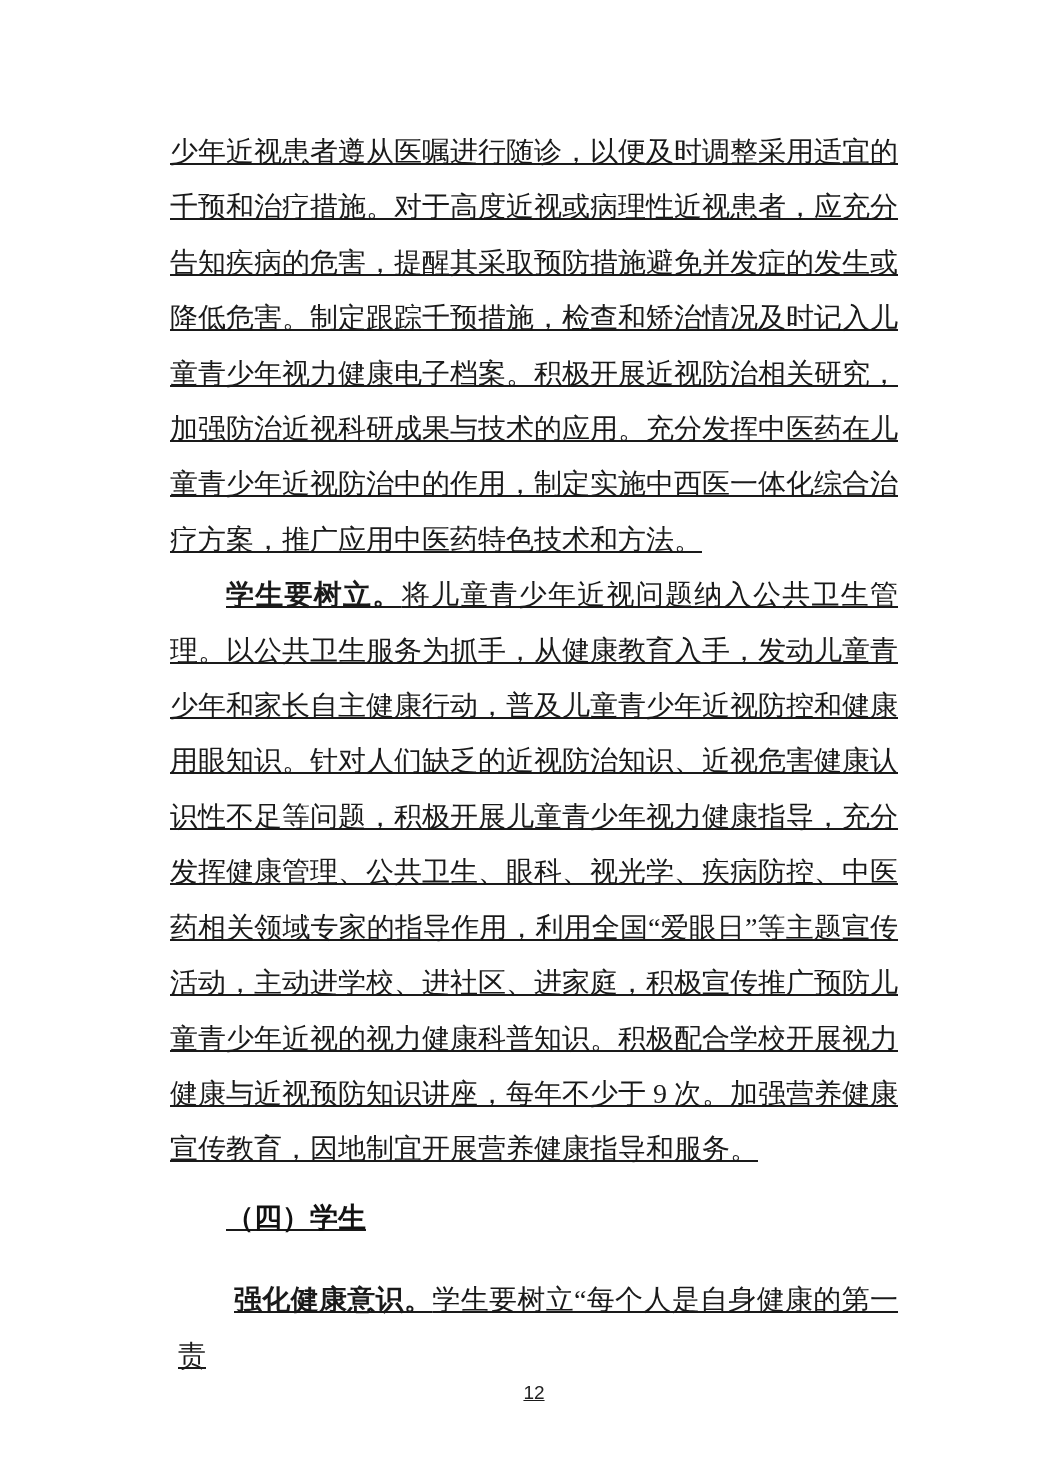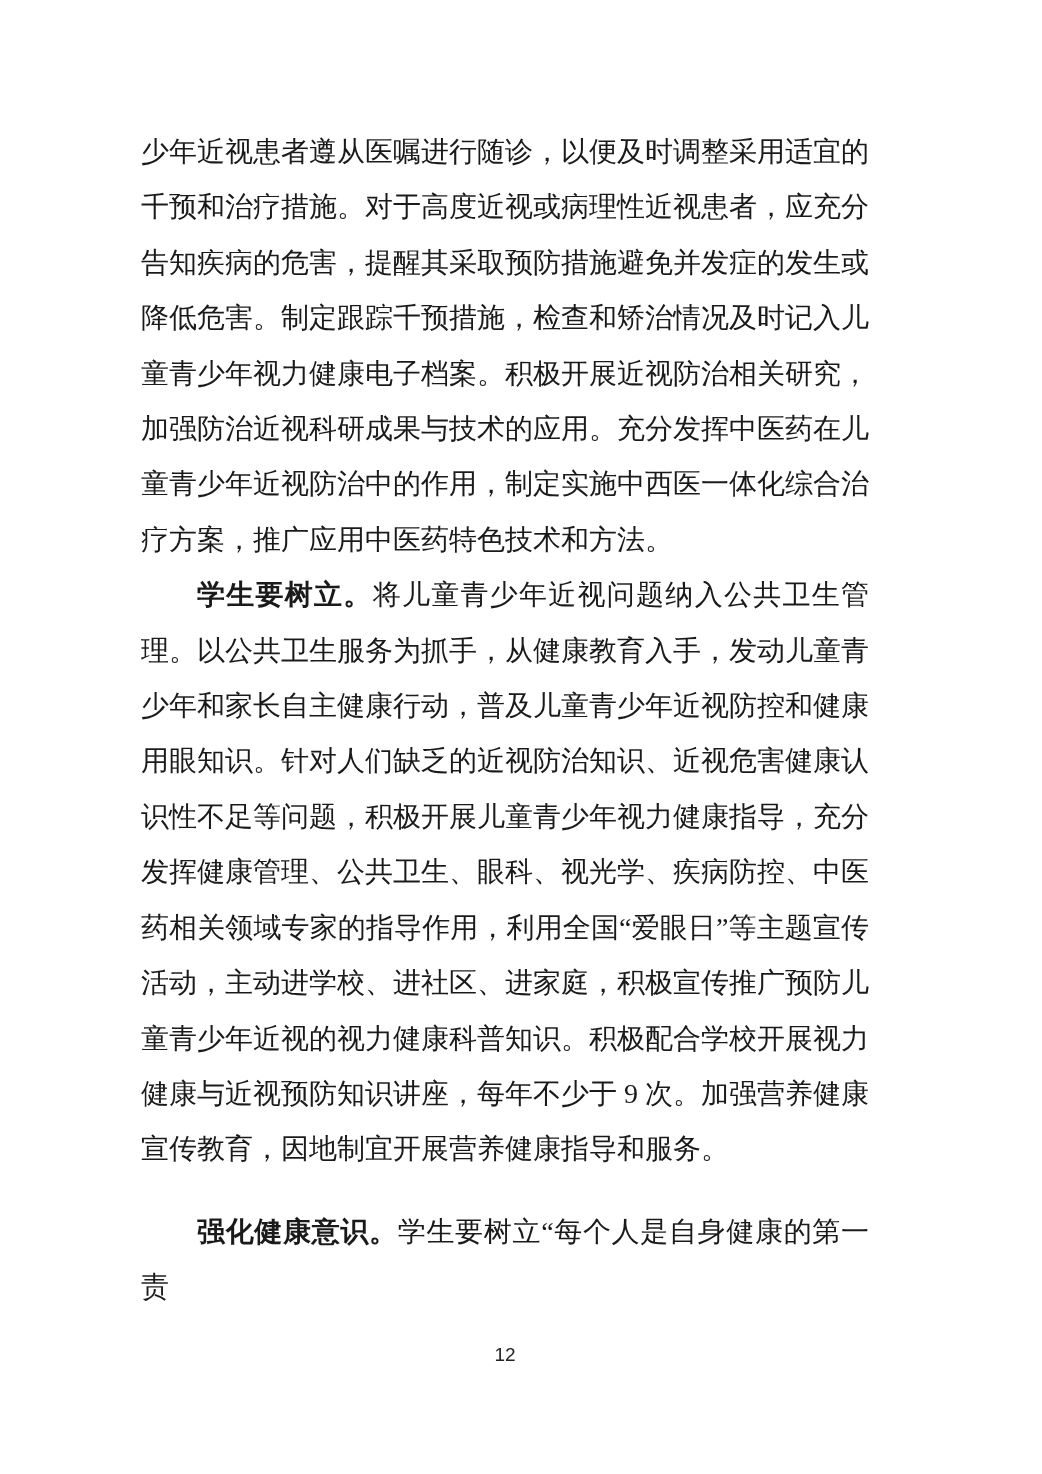--- a/index.html
+++ b/index.html
@@ -10,23 +10,24 @@
   .page {
     position: relative;
     width: 1042px;
     height: 1474px;
     background: #ffffff;
     overflow: hidden;
     color: #1a1a1a;
   }
   .content {
     position: absolute;
-    left: 141px;
+    left: 170px;
     top: 124px;
     width: 728px;
+    text-decoration: underline;
   }
   p.body-para {
     margin: 0;
     font-family: "Liberation Serif", serif;
     font-size: 28px;
     line-height: 55.4px;
     text-align: justify;
     color: #1a1a1a;
     letter-spacing: 0;
   }
@@ -41,40 +42,41 @@
     margin: 13px 0 0 0;
     font-family: "Liberation Serif", serif;
     font-weight: 700;
     font-size: 28px;
     line-height: 55.4px;
     text-indent: 2em;
     color: #111111;
   }
   p.para-3 {
     margin-top: 27px;
+    margin-left: 8px;
   }
   .footer {
-    margin-top: 30px;
     text-align: center;
     font-family: "Liberation Sans", sans-serif;
     font-size: 19px;
     line-height: 20px;
     color: #222222;
   }
 </style>
 </head>
 <body>
 
 <div class="page">
   <div class="content">
 
     <p class="body-para"><span>少年近视患者遵从医嘱进行随诊，以便及时调整采用适宜的千预和治疗措施。对于高度近视或病理性近视患者，应充分告知疾病的危害，提醒其采取预防措施避免并发症的发生或降低危害。制定跟踪千预措施，检查和矫治情况及时记入儿童青少年视力健康电子档案。积极开展近视防治相关研究，加强防治近视科研成果与技术的应用。充分发挥中医药在儿童青少年近视防治中的作用，制定实施中西医一体化综合治疗方案，推广应用中医药特色技术和方法。</span></p>
 
     <p class="body-para indent"><span class="lead">学生要树立。</span><span>将儿童青少年近视问题纳入公共卫生管理。以公共卫生服务为抓手，从健康教育入手，发动儿童青少年和家长自主健康行动，普及儿童青少年近视防控和健康用眼知识。针对人们缺乏的近视防治知识、近视危害健康认识性不足等问题，积极开展儿童青少年视力健康指导，充分发挥健康管理、公共卫生、眼科、视光学、疾病防控、中医药相关领域专家的指导作用，利用全国“爱眼日”等主题宣传活动，主动进学校、进社区、进家庭，积极宣传推广预防儿童青少年近视的视力健康科普知识。积极配合学校开展视力健康与近视预防知识讲座，每年不少于 9 次。加强营养健康宣传教育，因地制宜开展营养健康指导和服务。</span></p>
 
+    <h3 class="section-heading">（四）学生</h3>
 
     <p class="body-para indent para-3"><span class="lead">强化健康意识。</span><span>学生要树立“每个人是自身健康的第一责</span></p>
 
     <div class="footer">
       <span>12</span>
     </div>
 
   </div>
 </div>
 

